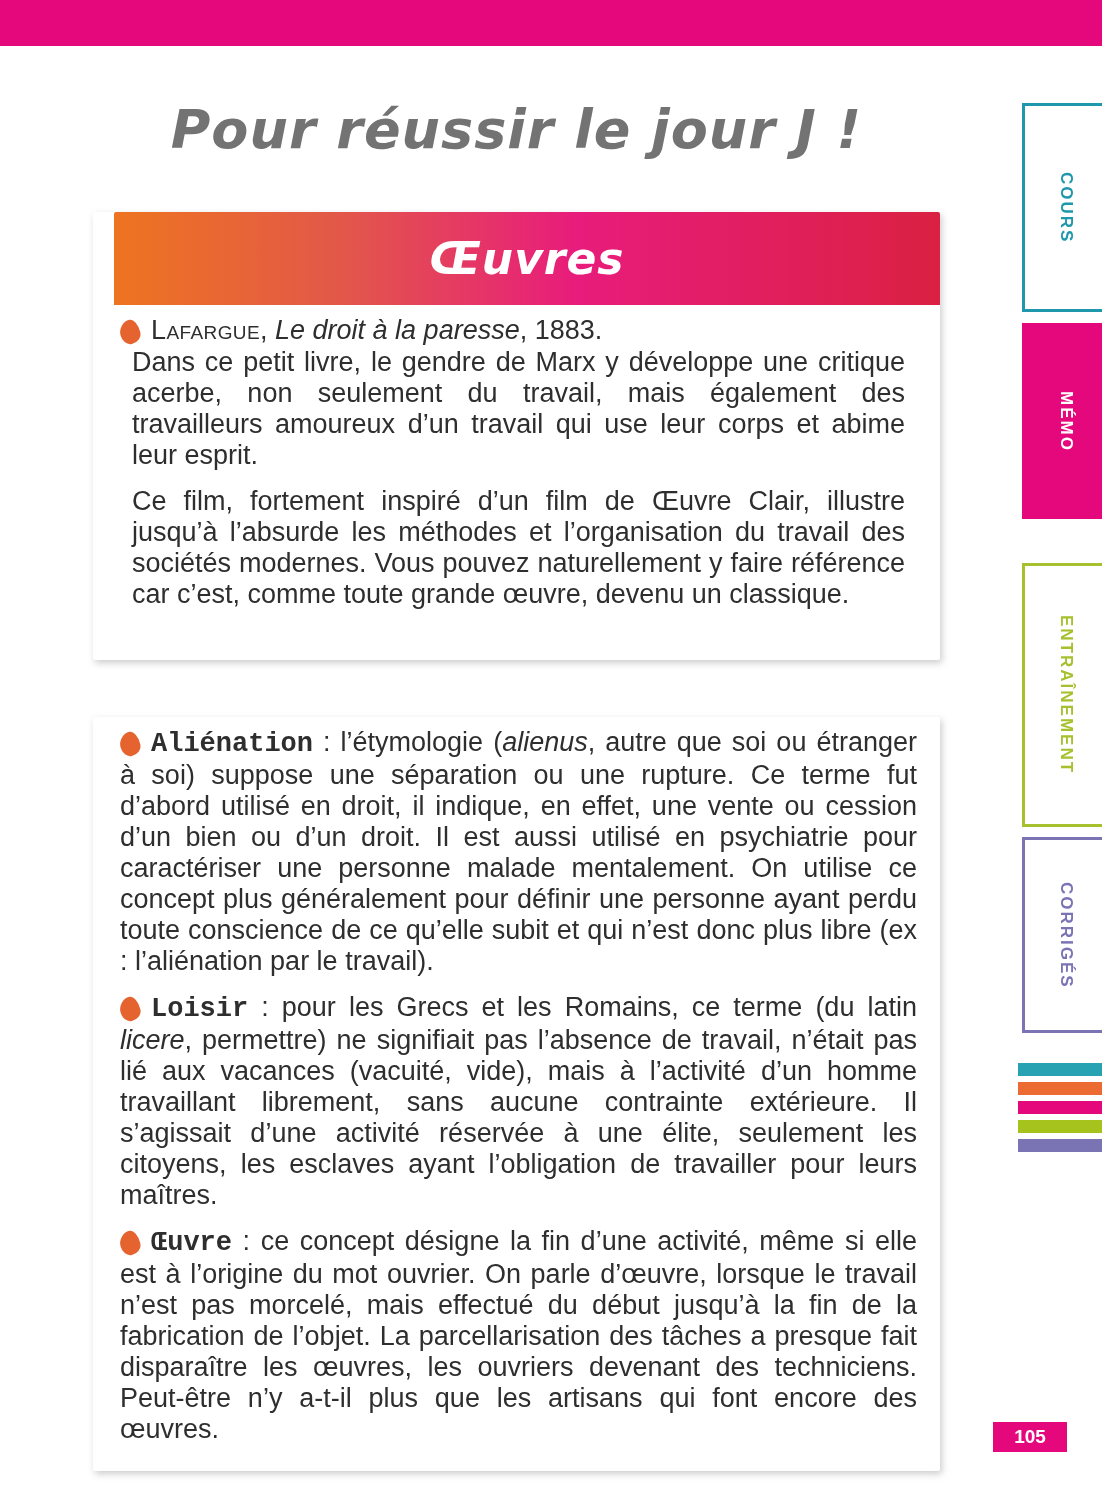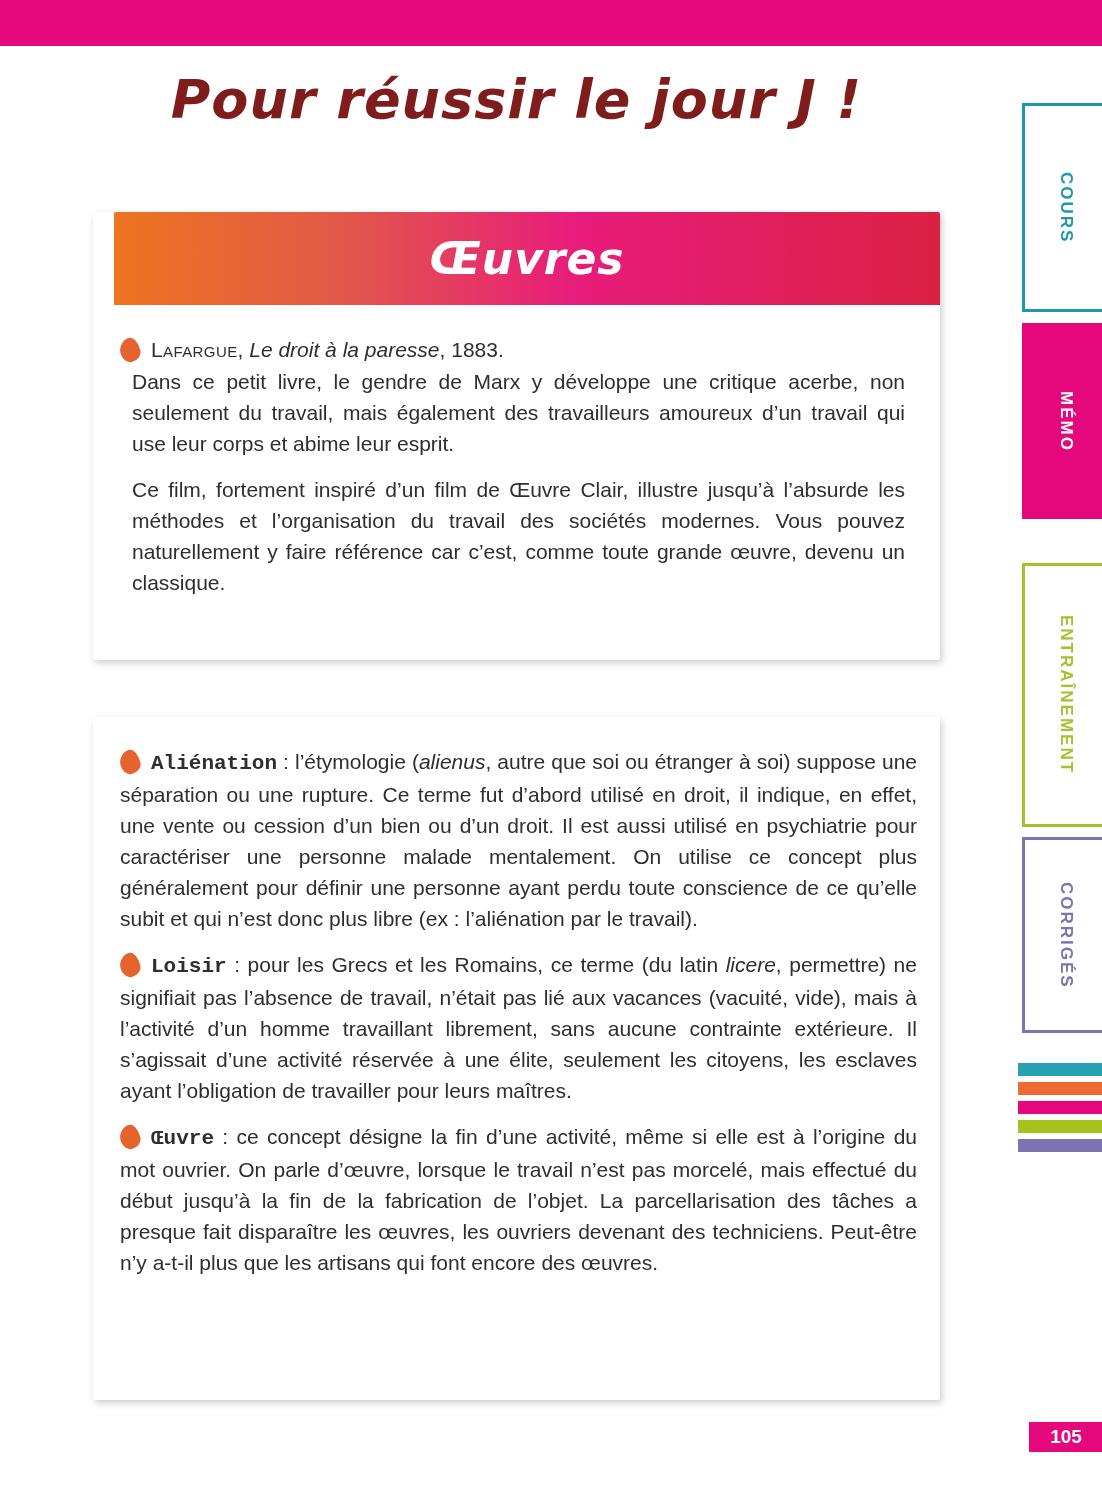--- a/index.html
+++ b/index.html
@@ -3,34 +3,34 @@
 <meta charset="utf-8">
 <style>
   html,body{margin:0;padding:0;background:#fff;}
   .page{position:relative;width:1102px;height:1500px;background:#ffffff;overflow:hidden;
         font-family:"Liberation Sans",sans-serif;}
 
   
   .top-bar{position:absolute;top:0;left:0;width:1102px;height:46px;background:#e5087d;}
 
   
-  .page-title{position:absolute;top:68px;left:93px;width:847px;margin:0;text-align:center;
+  .page-title{position:absolute;top:98px;left:93px;width:847px;margin:0;text-align:center;
               font-family:"DejaVu Sans",sans-serif;font-style:italic;font-weight:700;
-              font-size:54px;color:#7f1d1d;letter-spacing:1px;}
+              font-size:54px;color:#737373;letter-spacing:1px;}
 
   
   .card{position:absolute;left:93px;width:847px;background:#fff;border-radius:2px;
         box-shadow:2px 3px 7px rgba(110,110,110,.35);box-sizing:border-box;}
   .card-oeuvres{top:212px;min-height:448px;}
   .card-vocab{top:717px;min-height:683px;}
   .card-header{height:93px;display:flex;align-items:center;justify-content:center;
                background:linear-gradient(90deg,#ee7420 0%,#e2574a 28%,#e81c7c 56%,#da2142 100%);
                color:#fff;font-family:"DejaVu Sans",sans-serif;font-style:italic;font-weight:700;
                font-size:44px;letter-spacing:1px;border-radius:2px 2px 0 0;margin-left:21px;}
-  .card-body{padding:29px 23px 26px 27px;font-size:21px;line-height:31px;color:#2e2e2e;
+  .card-body{padding:10px 23px 26px 27px;font-size:27px;line-height:31px;color:#2e2e2e;
              text-align:justify;}
 
   .item-heading{margin:0;}
   .item-body{margin:1px 12px 15px;}
   .vocab-para{margin:0 0 15px;}
   .vocab-para:last-child{margin-bottom:0;}
 
   
   .bullet{display:inline-block;width:20px;height:24px;background:#e4632e;
           border-radius:62% 38% 55% 45% / 55% 62% 38% 45%;
@@ -56,21 +56,21 @@
   .color-bar{position:absolute;left:1018px;width:84px;height:13px;}
   .bar-0{top:1063px;background:#27a2b2;}
   .bar-1{top:1082px;background:#ec6b33;}
   .bar-2{top:1101px;background:#e5087d;}
   .bar-3{top:1120px;background:#a6c21d;}
   .bar-4{top:1139px;background:#7a74b4;}
 
   
   .page-number{position:absolute;left:993px;top:1422px;width:74px;height:30px;background:#e5087d;
                color:#fff;font-weight:700;font-size:19px;display:flex;align-items:center;
-               justify-content:center;font-family:"Liberation Sans",sans-serif;margin-left:36px;}
+               justify-content:center;font-family:"Liberation Sans",sans-serif;}
 </style>
 </head>
 <body>
 
 <div class="page">
 
   <div class="top-bar"></div>
 
   <h1 class="page-title">Pour réussir le jour J !</h1>
 

